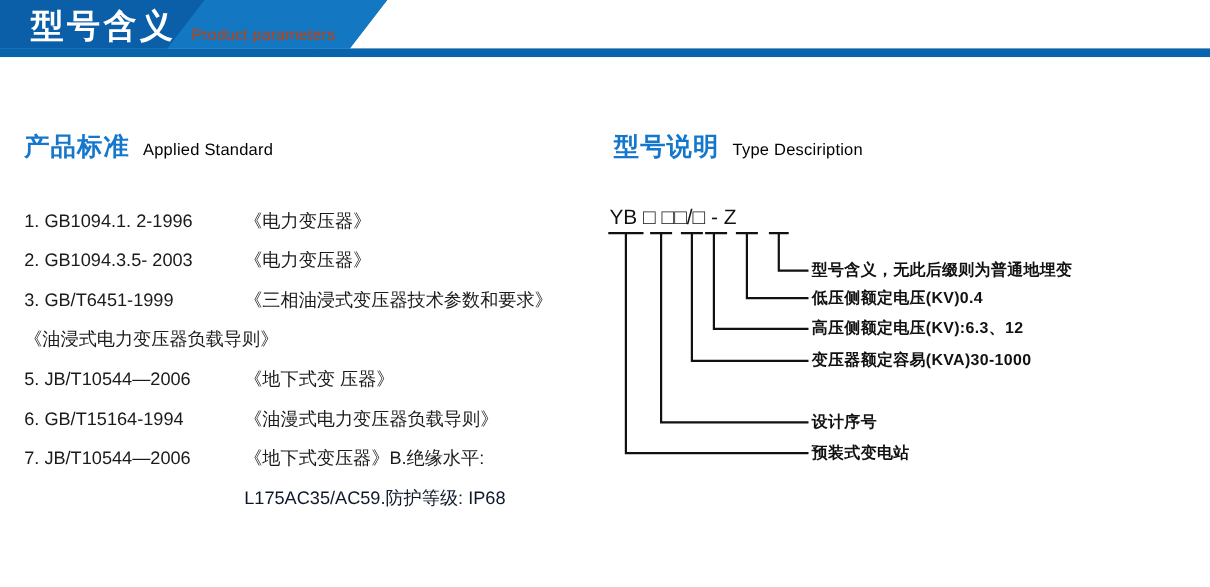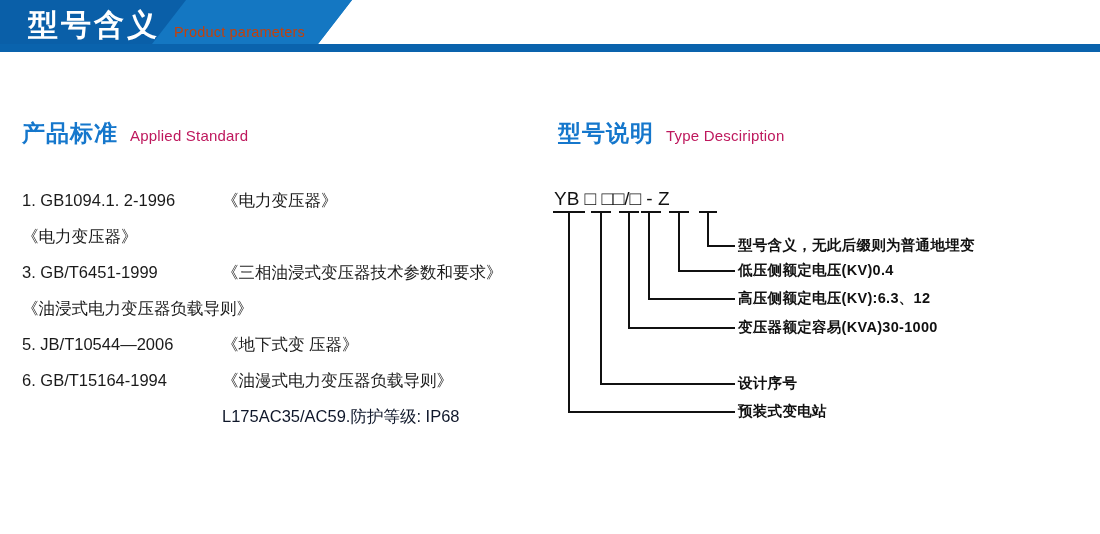--- a/index.html
+++ b/index.html
@@ -57,21 +57,21 @@
   }
   .section-head .cn {
     font-size: 23px;
     font-weight: bold;
     color: #1577cc;
     letter-spacing: 1px;
     vertical-align: baseline;
   }
   .section-head .en {
     font-size: 15px;
-    color: #be185d;
+    color: #000000;
     margin-left: 12px;
     letter-spacing: 0.2px;
     vertical-align: baseline;
   }
   #head-standard { left: 22px; top: 118px; }
   #head-type     { left: 558px; top: 118px; }
 
   
   #standards-list {
     position: absolute;
@@ -161,36 +161,41 @@
 <div class="section-head" id="head-type">
   <span class="cn">型号说明</span><span class="en">Type Desciription</span>
 </div>
 
 <div id="standards-list">
   <div class="std-row">
     <span class="std-code">1. GB1094.1. 2-1996</span>
     <span class="std-name">《电力变压器》</span>
   </div>
   <div class="std-row">
+    <span class="std-code">2. GB1094.3.5- 2003</span>
     <span class="std-name">《电力变压器》</span>
   </div>
   <div class="std-row">
     <span class="std-code">3. GB/T6451-1999</span>
     <span class="std-name">《三相油浸式变压器技术参数和要求》</span>
   </div>
   <div class="std-row">
     <span class="std-name">《油浸式电力变压器负载导则》</span>
   </div>
   <div class="std-row">
     <span class="std-code">5. JB/T10544—2006</span>
     <span class="std-name">《地下式变 压器》</span>
   </div>
   <div class="std-row">
     <span class="std-code">6. GB/T15164-1994</span>
     <span class="std-name">《油漫式电力变压器负载导则》</span>
+  </div>
+  <div class="std-row">
+    <span class="std-code">7. JB/T10544—2006</span>
+    <span class="std-name">《地下式变压器》B.绝缘水平:</span>
   </div>
   <div class="std-row-cont">
     <span class="std-indent"></span>
     <span class="std-name">L175AC35/AC59.防护等级: IP68</span>
   </div>
 </div>
 
 <div id="type-diagram">
 
   <div class="code-chars">YB □  □□/□ - Z</div>

